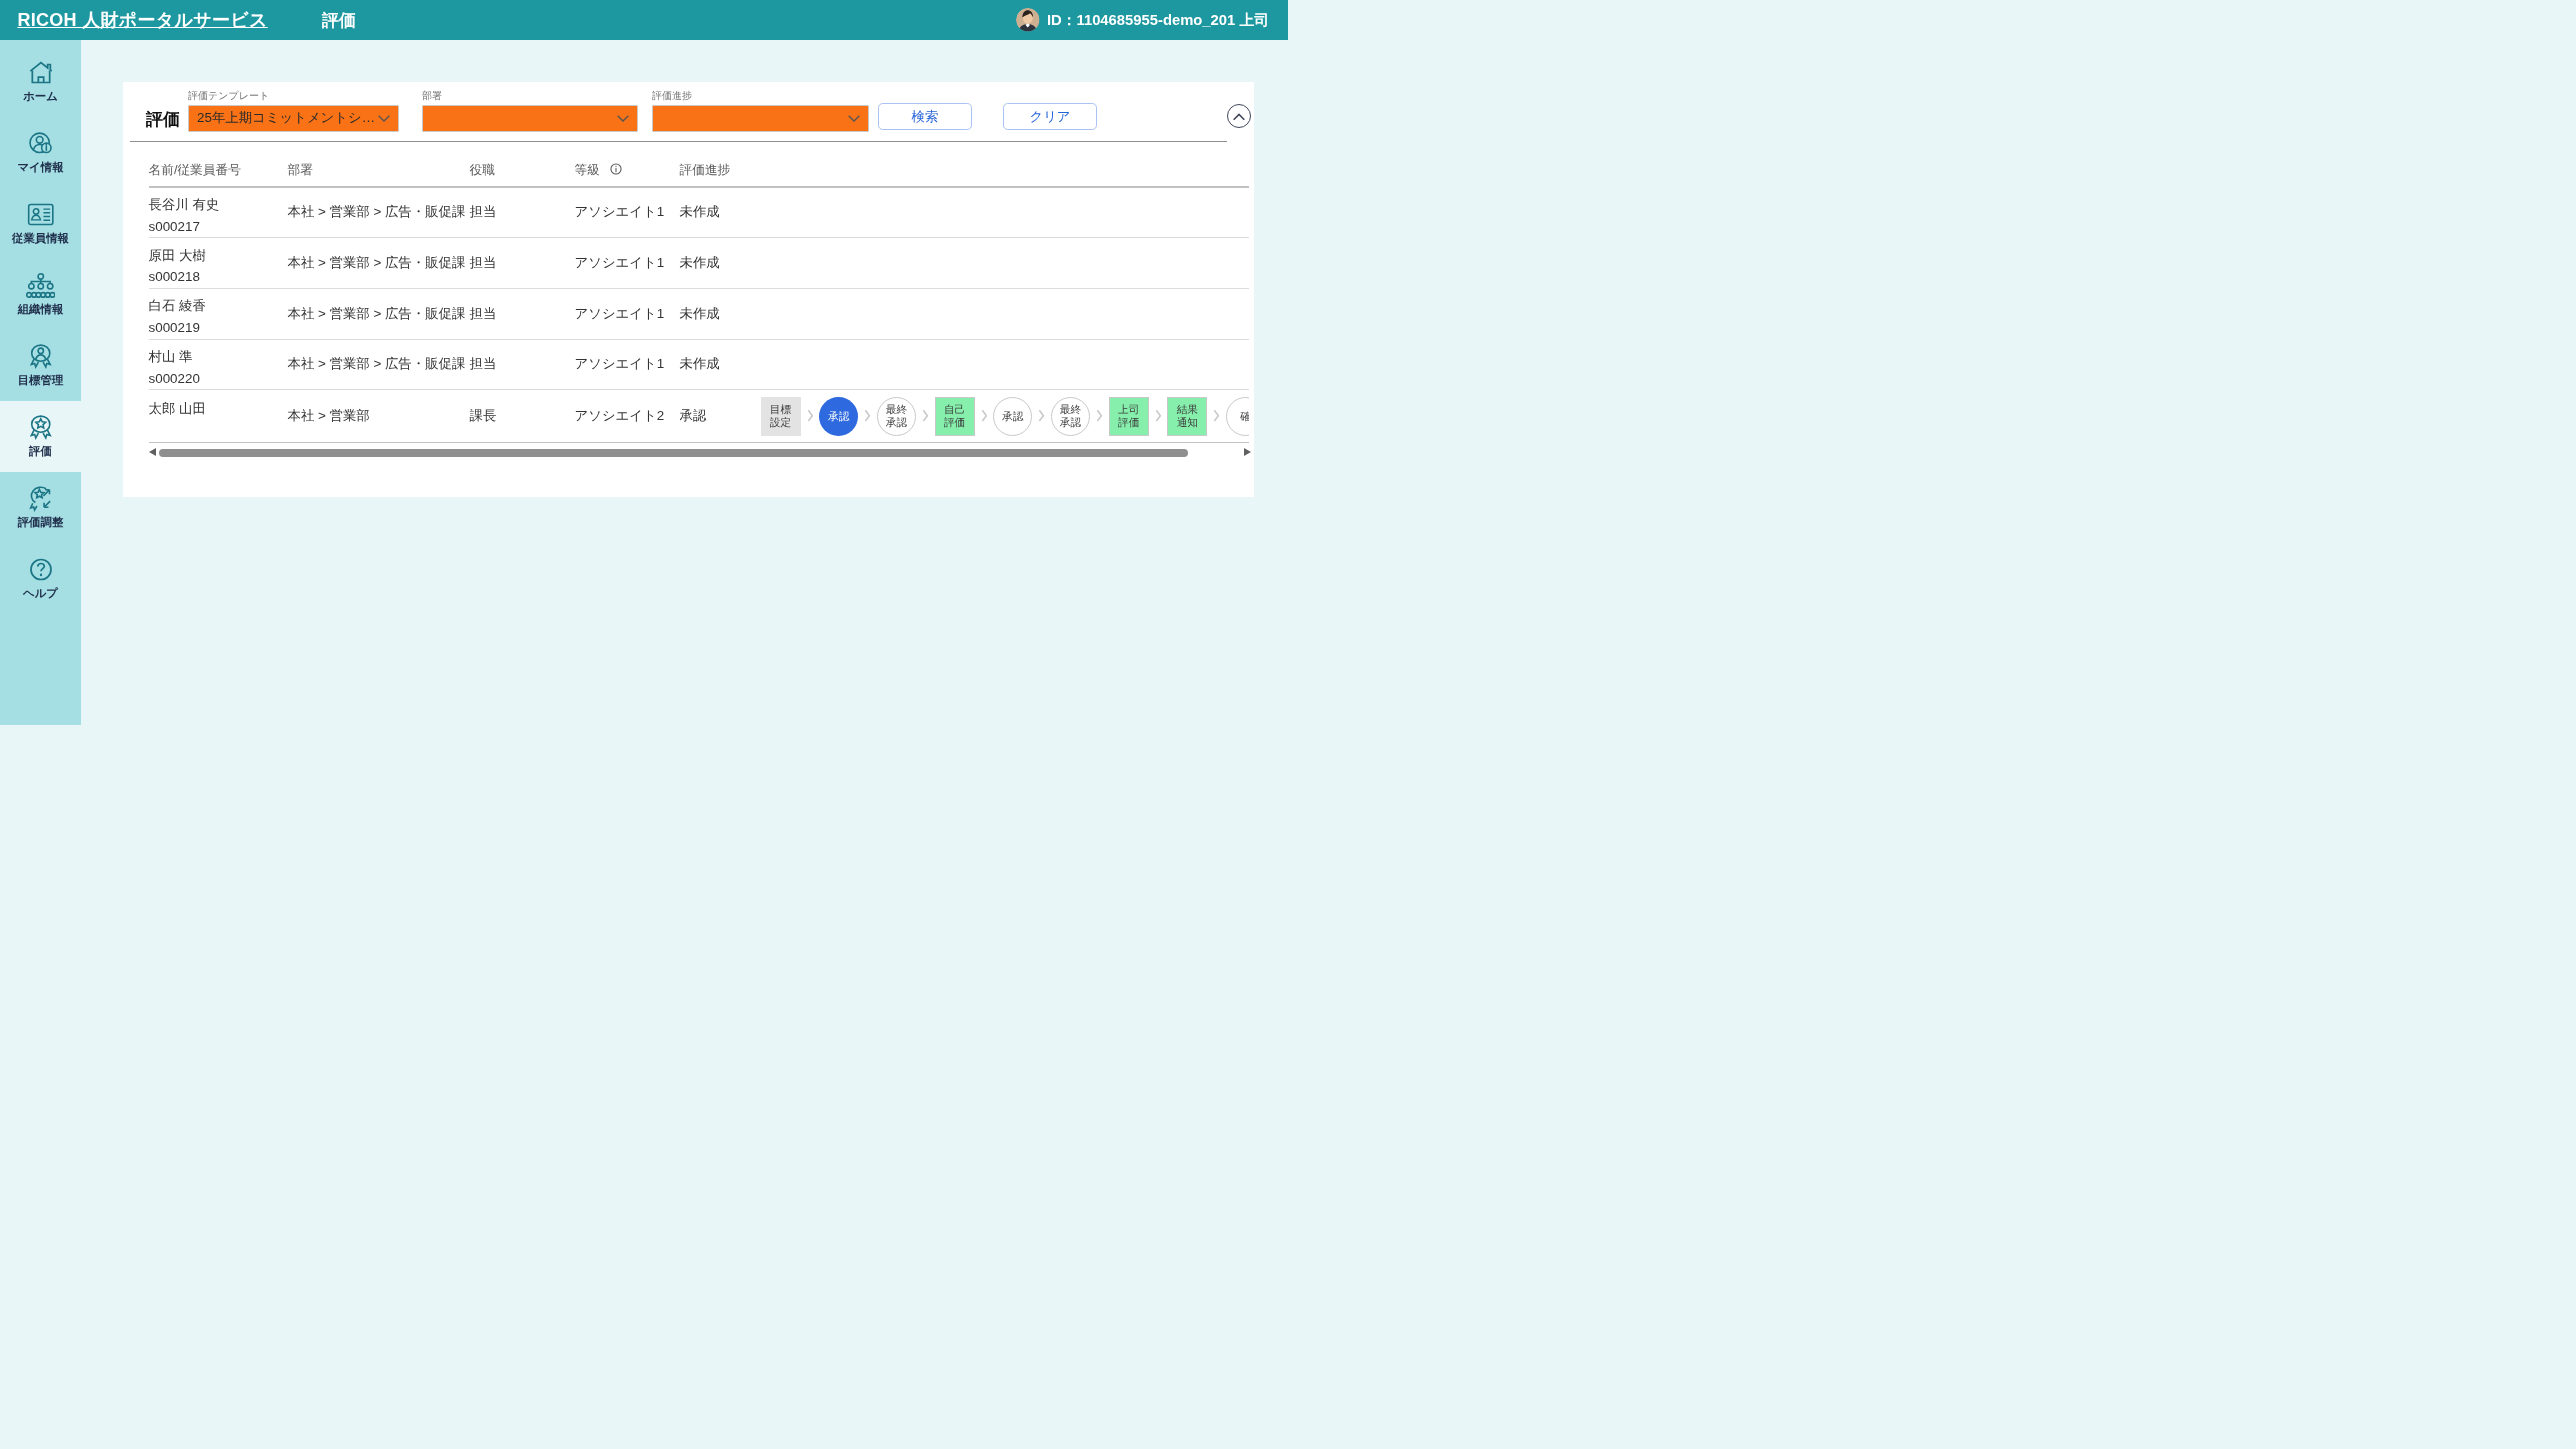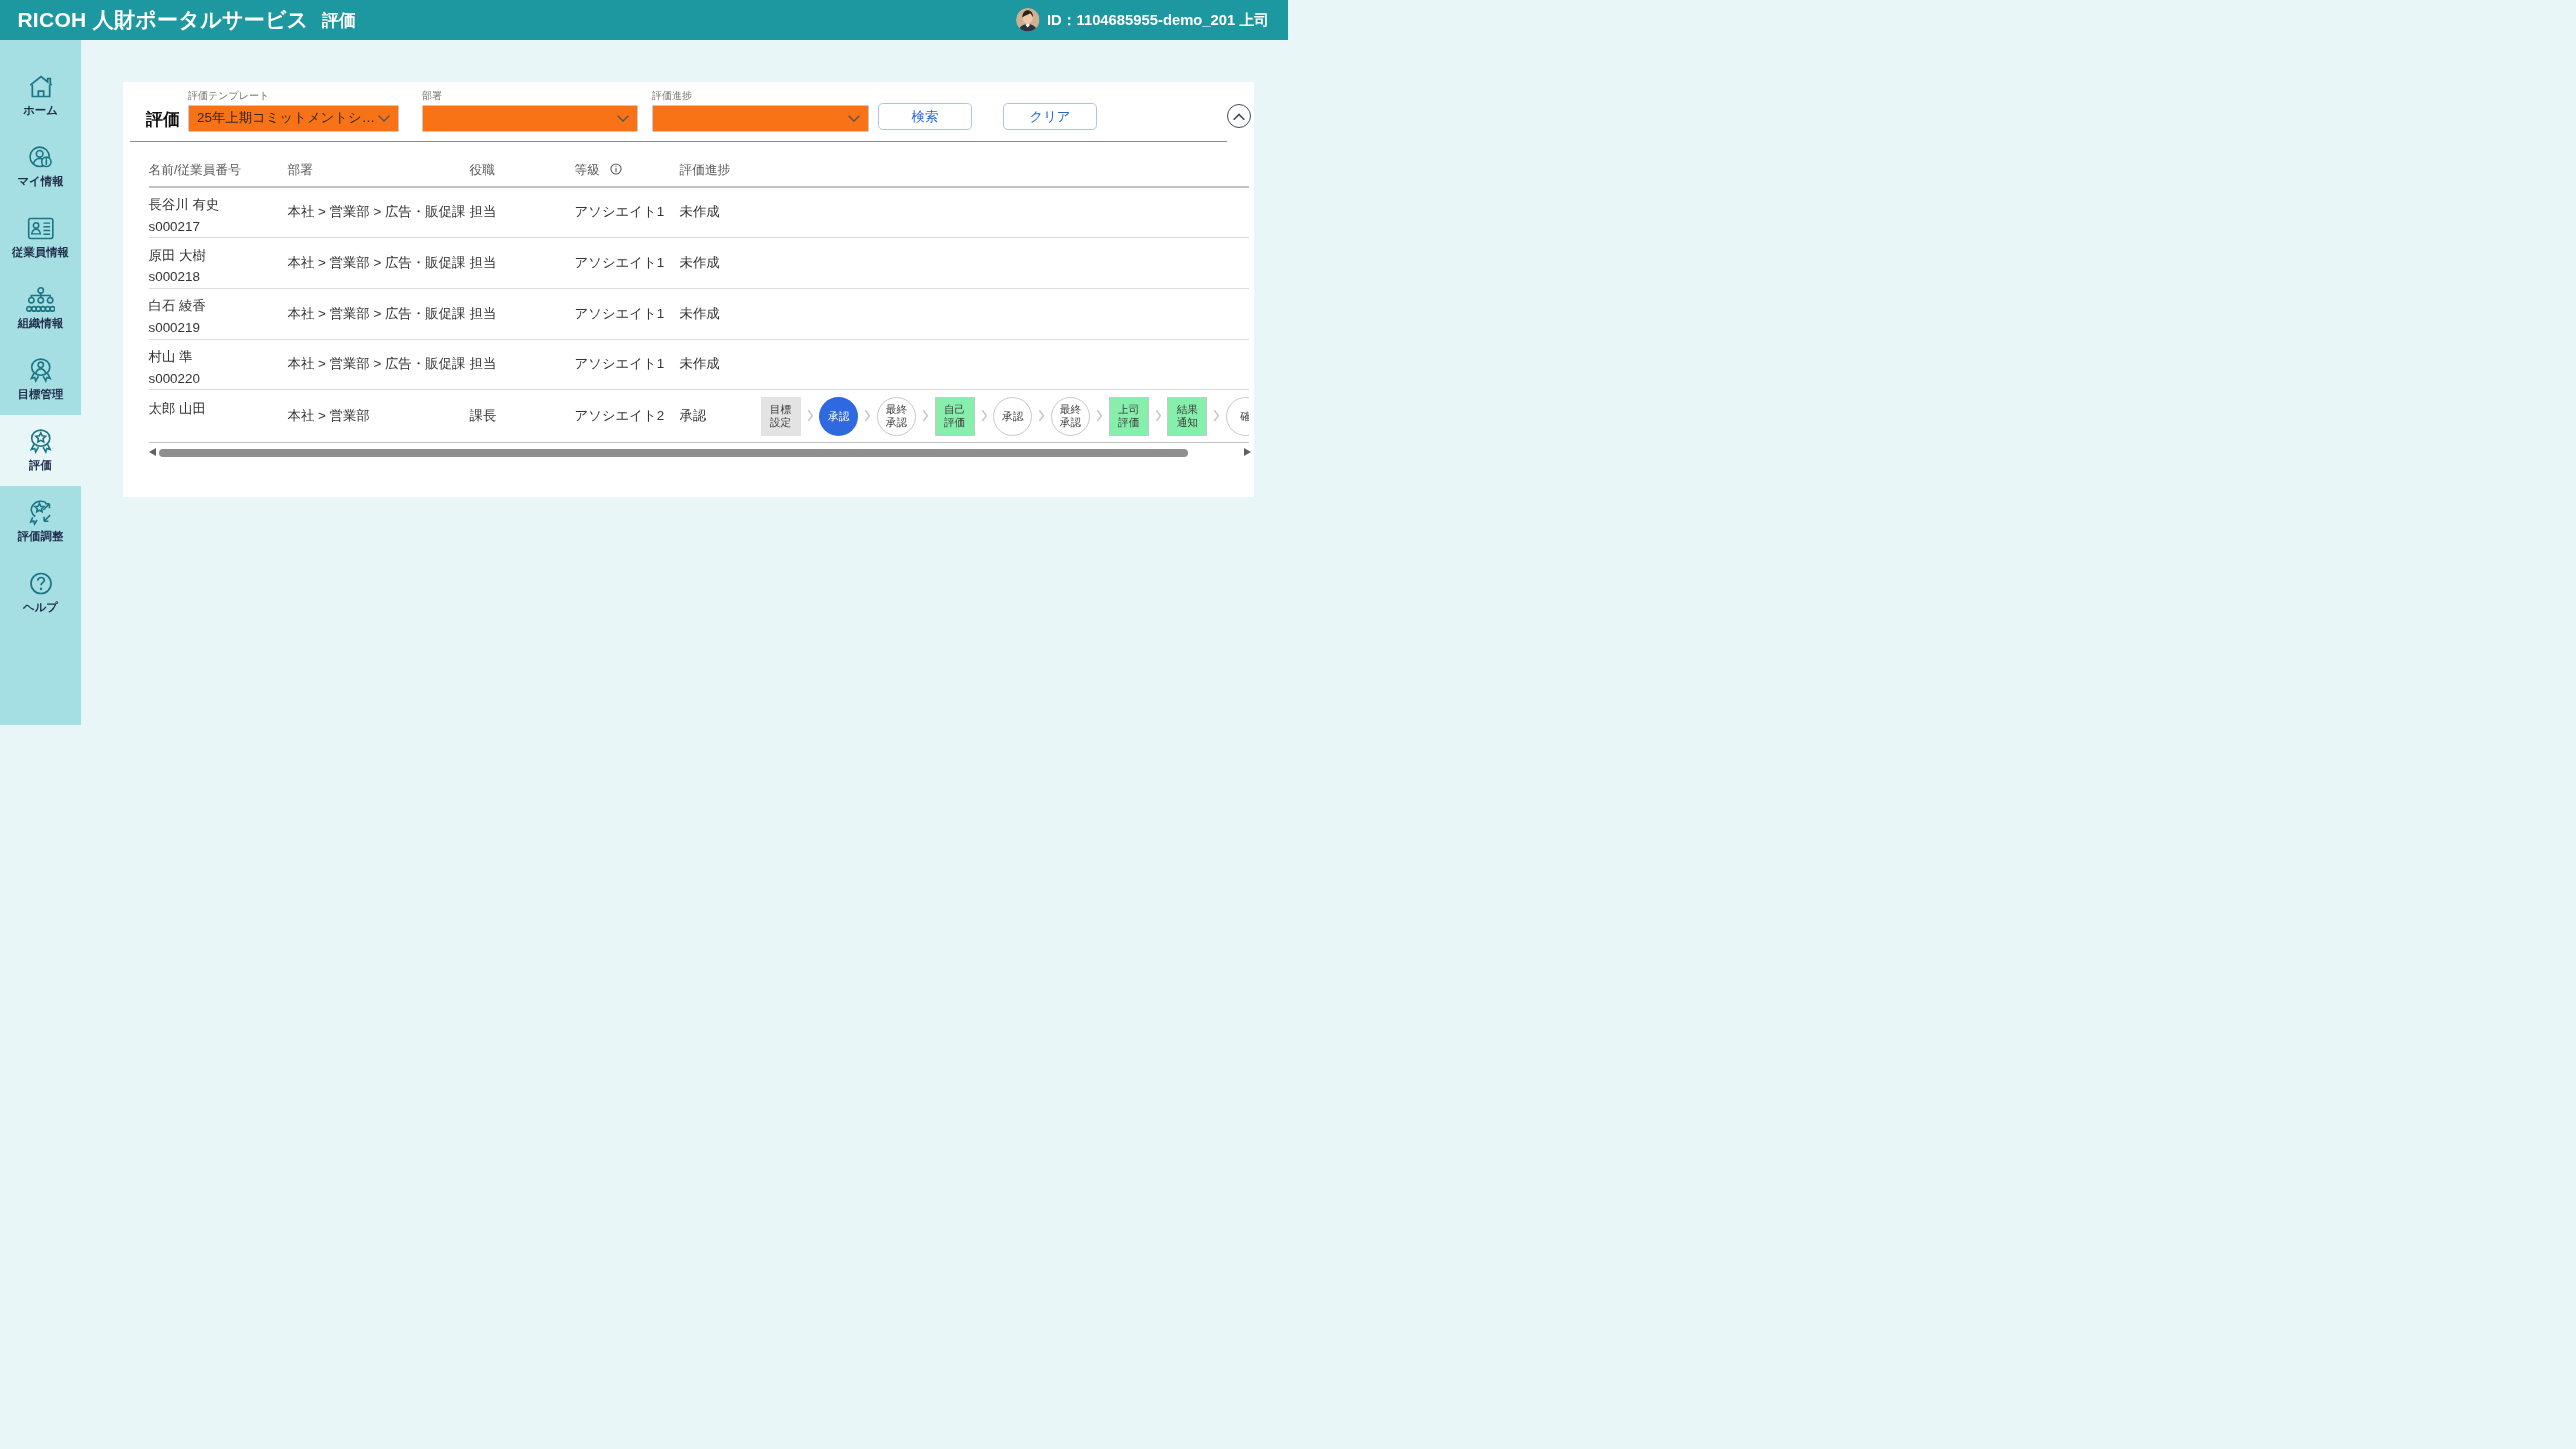--- a/index.html
+++ b/index.html
@@ -2,29 +2,29 @@
 <html style="font-size:10.7px"><head>
 <meta charset="utf-8">
 <style>
   * { margin:0; padding:0; box-sizing:border-box; }
   html,body { width:1288px; height:725px; overflow:hidden;
     font-family:"Liberation Sans","DejaVu Sans",sans-serif; background:#e9f6f8; }
 
   
   .topbar { position:absolute; left:0; top:0; width:1288px; height:40px;
     background:#1d98a0; display:flex; align-items:center; color:#fff; z-index:5; }
-  .app-title { margin-left:17.4px; font-size:21px; font-weight:bold; letter-spacing:0.3px; }
+  .app-title { margin-left:17.4px; font-size:18px; font-weight:bold; letter-spacing:0.3px;text-decoration:underline; }
   .page-title { position:absolute; left:322px; font-size:17px; font-weight:bold; }
   .userbox { position:absolute; right:19px; display:flex; align-items:center; gap:7.4px; }
   .avatar { width:23.5px; height:23.5px; border-radius:50%; overflow:hidden; flex:none; }
   .user-id { font-size:14.8px; font-weight:bold; }
 
   
   .sidebar { position:absolute; left:0; top:40px; width:81px; height:685px;
-    background:#a5dfe4; padding-top:20px; }
+    background:#a5dfe4; padding-top:6px; }
   .nav-item { width:81px; height:71px; display:flex; flex-direction:column;
     align-items:center; justify-content:center; cursor:pointer; color:#1b7585; }
   .nav-item.active { background:#e9f6f8; }
   .nav-item svg { display:block; }
   .nav-label { margin-top:3.4px; font-size:11.4px; font-weight:bold; color:#20304c; }
 
   
   .main { position:absolute; left:81px; top:40px; width:1207px; height:685px; background:#e9f6f8; }
   .card { position:absolute; left:42px; top:42px; width:1131px; height:415px; background:#fff; }
 

